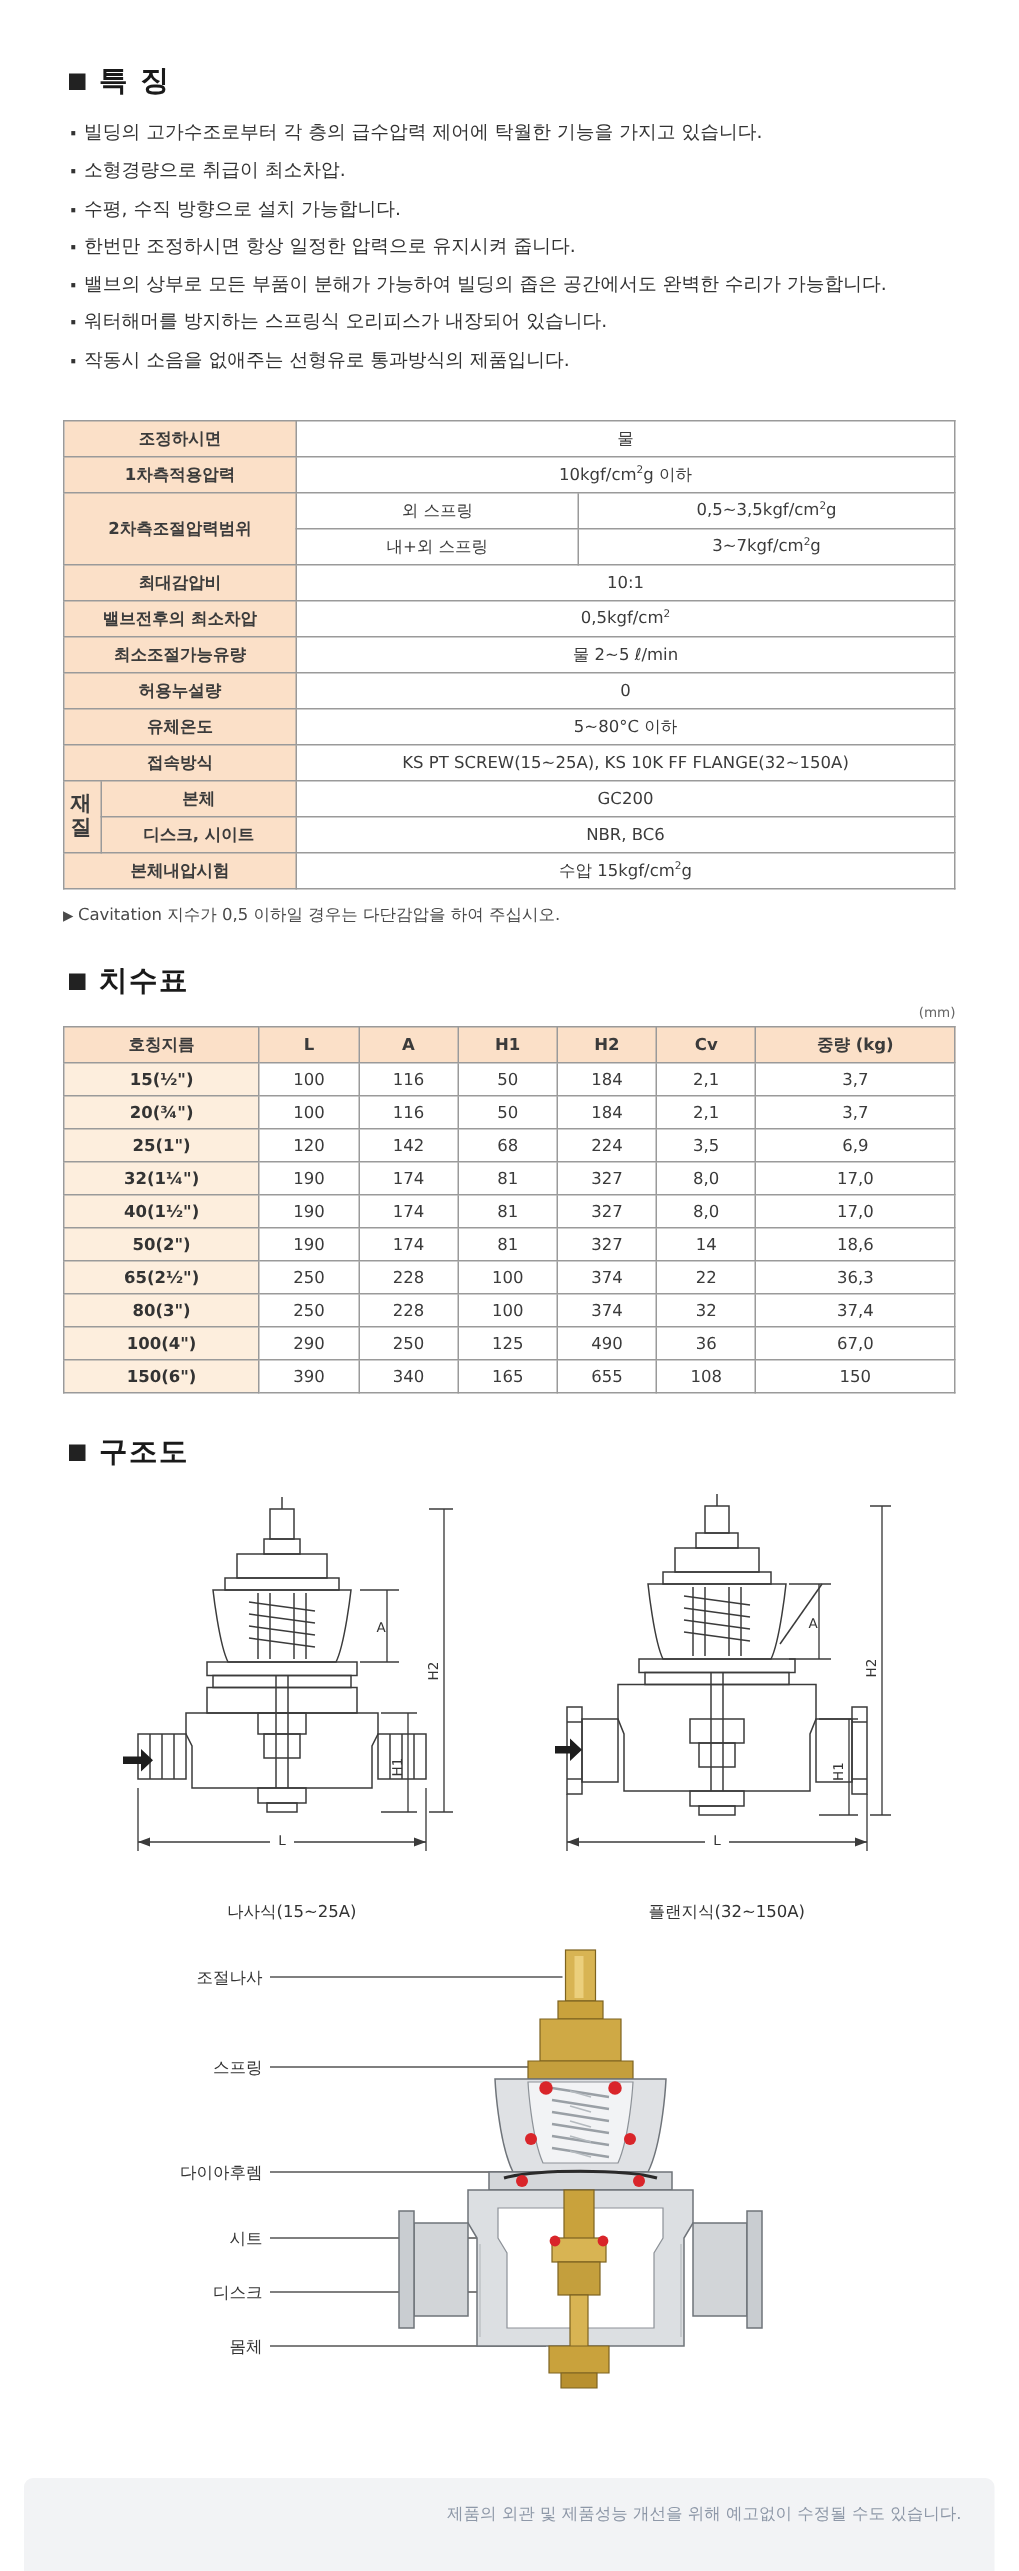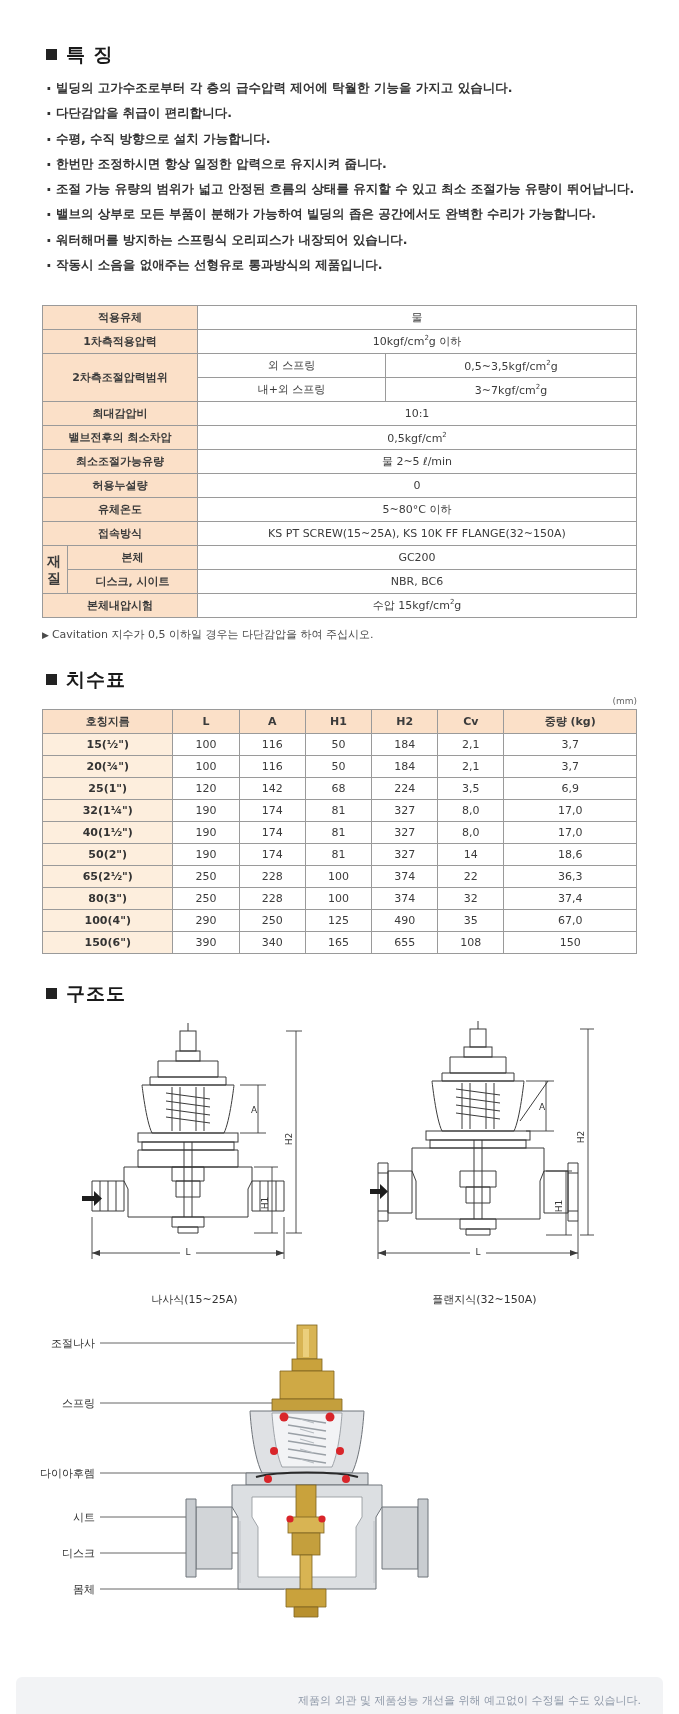--- a/index.html
+++ b/index.html
@@ -39,21 +39,21 @@
   .sec-head .txt {
     font-size: 19px;
     font-weight: bold;
     color: #1a1a1a;
     letter-spacing: 1px;
     line-height: 1;
   }
 
   
   #features-block { padding-top: 28px; }
-  .feat-list { margin: 14px 0 0 0; padding: 0 30px 0 46px; list-style: none; font-weight: bold; }
+  .feat-list { margin: 14px 0 0 0; padding: 0 30px 0 46px; list-style: none; }
   .feat-list li {
     position: relative;
     font-size: 12.5px;
     line-height: 1.62;
     color: #333;
     padding-left: 10px;
     margin-bottom: 5px;
   }
   .feat-list li::before {
     content: "·";
@@ -134,20 +134,21 @@
   }
   .diagram-item { text-align: center; }
   .diagram-caption {
     font-size: 11px;
     color: #333;
     margin-top: 6px;
   }
   .cutaway-wrap {
     margin-top: 14px;
     display: flex;
+    justify-content: center;
   }
 
   
   .footer {
     margin: 26px 16px 0 16px;
     background: #f2f3f5;
     border-radius: 6px;
     padding: 16px 22px 18px 22px;
     text-align: right;
     min-height: 70px;
@@ -167,36 +168,35 @@
 
 <div class="page">
 
   <div id="features-block">
     <div class="sec-head">
       <span class="sq"></span>
       <span class="txt">특  징</span>
     </div>
     <ul class="feat-list">
       <li>빌딩의 고가수조로부터 각 층의 급수압력 제어에 탁월한 기능을 가지고 있습니다.</li>
-      <li>다단감압을 취급이 편리합니다.</li>
+      <li>소형경량으로 취급이 최소차압.</li>
       <li>수평, 수직 방향으로 설치 가능합니다.</li>
       <li>한번만 조정하시면 항상 일정한 압력으로 유지시켜 줍니다.</li>
-      <li>조절 가능 유량의 범위가 넓고 안정된 흐름의 상태를 유지할 수 있고 최소 조절가능 유량이 뛰어납니다.</li>
       <li>밸브의 상부로 모든 부품이 분해가 가능하여 빌딩의 좁은 공간에서도 완벽한 수리가 가능합니다.</li>
       <li>워터해머를 방지하는 스프링식 오리피스가 내장되어 있습니다.</li>
       <li>작동시 소음을 없애주는 선형유로 통과방식의 제품입니다.</li>
     </ul>
   </div>
 
   <div id="spec-block">
 
     <table class="tbl" id="spec-table">
       <tbody>
           <tr>
-        <td class="rowlabel" colspan="2">적용유체</td>
+        <td class="rowlabel" colspan="2">조정하시면</td>
         <td class="val" colspan="2">물</td>
       </tr>
       <tr>
         <td class="rowlabel" colspan="2">1차측적용압력</td>
         <td class="val" colspan="2">10kgf/cm<sup>2</sup>g 이하</td>
       </tr>
       <tr>
         <td class="rowlabel" colspan="2" rowspan="2">2차측조절압력범위</td>
         <td class="val">외 스프링</td>
         <td class="val">0,5~3,5kgf/cm<sup>2</sup>g</td>
@@ -341,21 +341,21 @@
             <td>374</td>
             <td>32</td>
             <td>37,4</td>
           </tr>
           <tr>
             <td>100(4")</td>
             <td>290</td>
             <td>250</td>
             <td>125</td>
             <td>490</td>
-            <td>35</td>
+            <td>36</td>
             <td>67,0</td>
           </tr>
           <tr>
             <td>150(6")</td>
             <td>390</td>
             <td>340</td>
             <td>165</td>
             <td>655</td>
             <td>108</td>
             <td>150</td>

